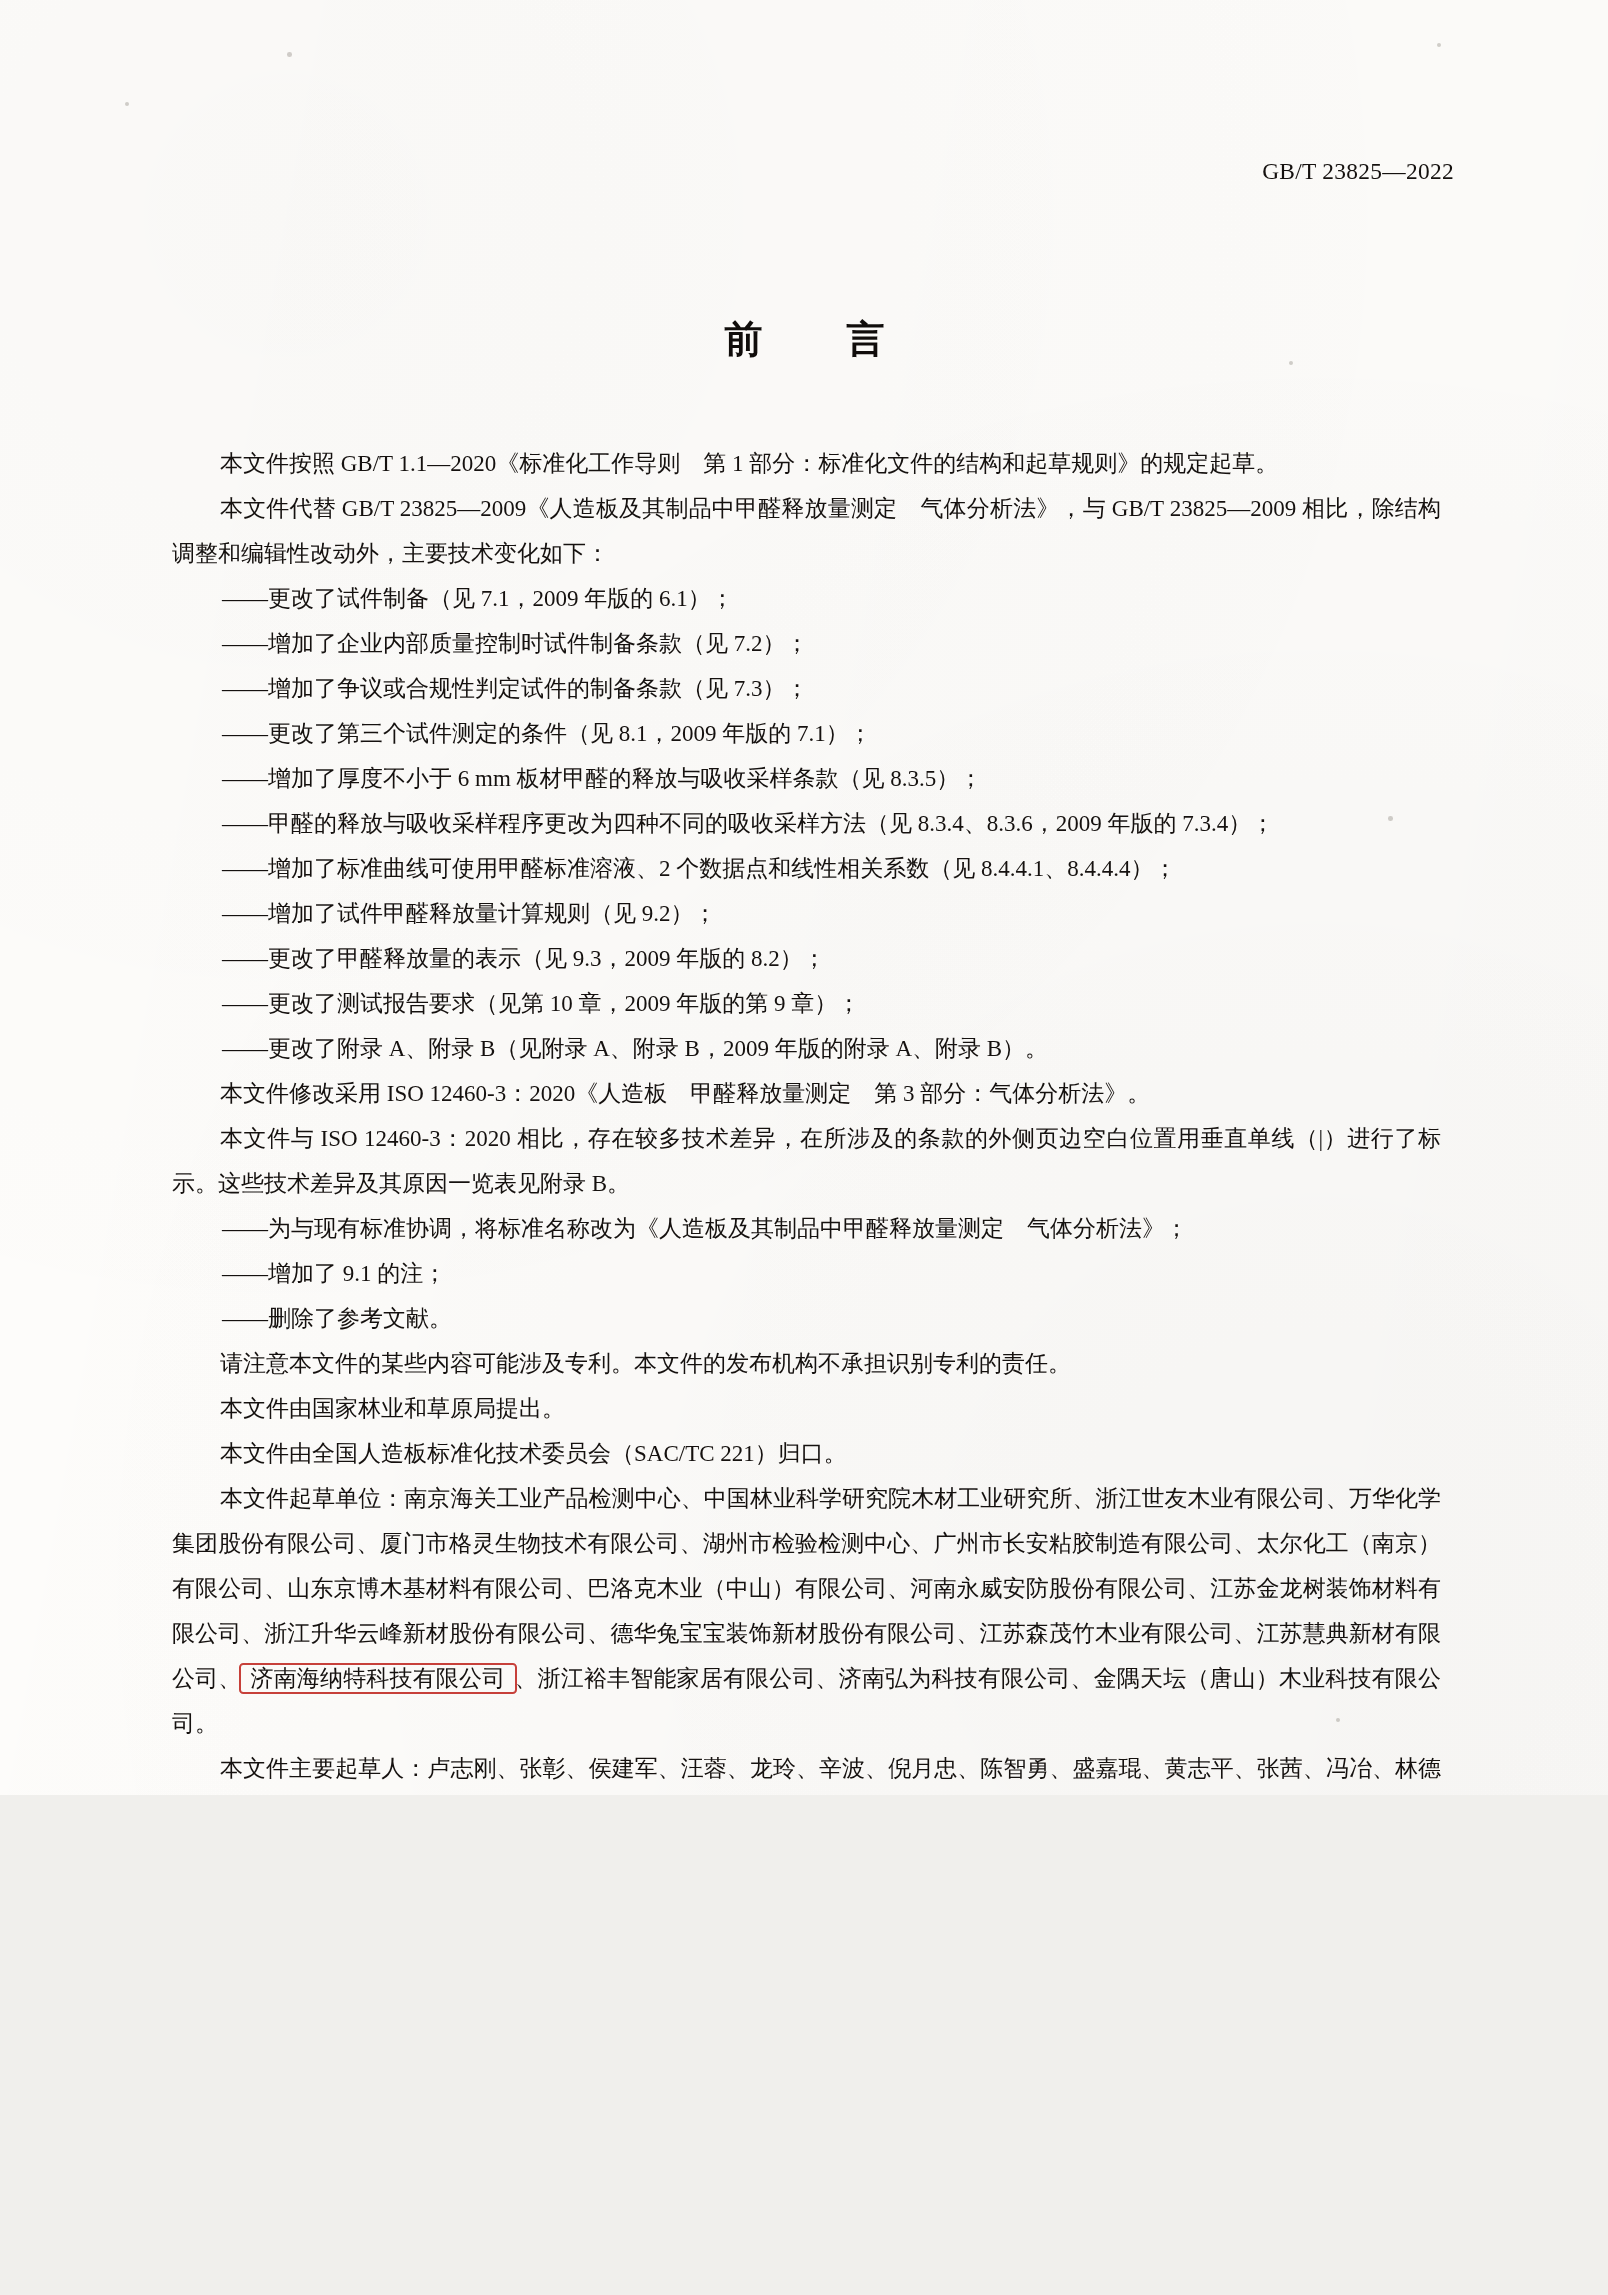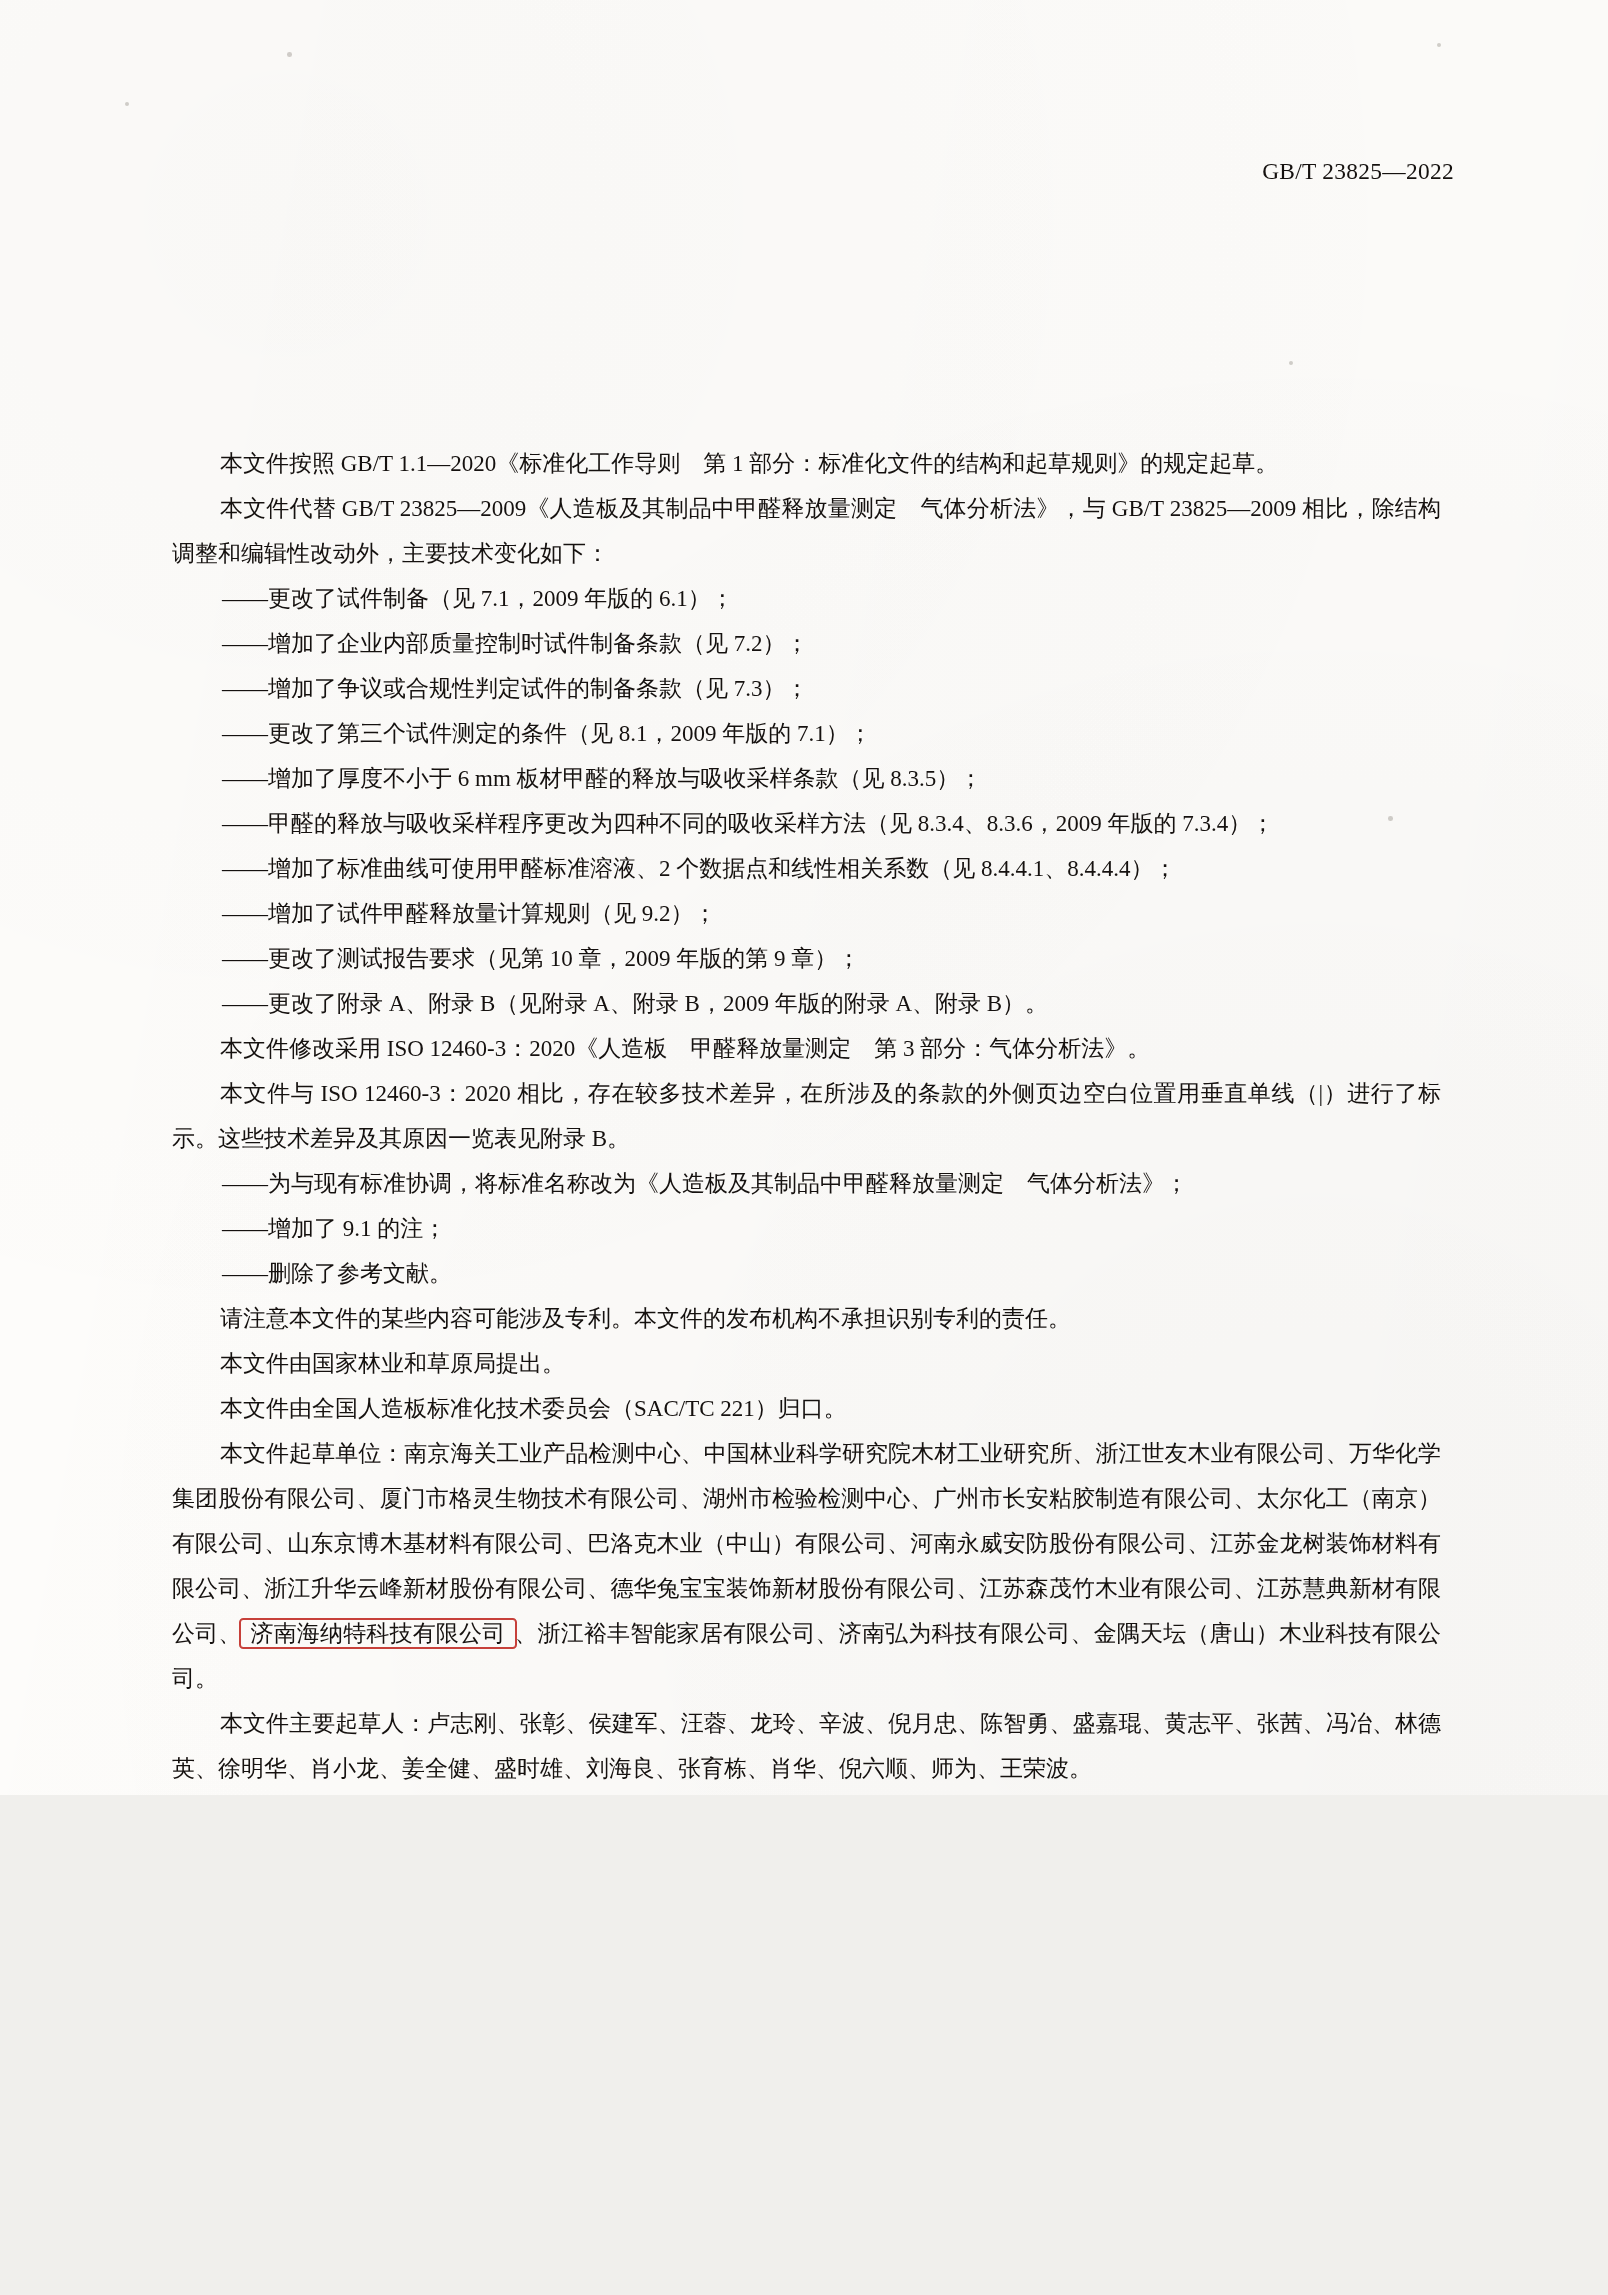--- a/index.html
+++ b/index.html
@@ -110,34 +110,36 @@
   <div class="speck" style="left:1408px;top:1491px;width:4px;height:4px;"></div>
   <div class="speck" style="left:1336px;top:1718px;width:4px;height:4px;"></div>
   <div class="speck" style="left:534px;top:2197px;width:4.7px;height:4.7px;"></div>
   <div class="speck" style="left:641px;top:2205px;width:4px;height:4px;"></div>
   <div class="speck" style="left:821px;top:2201px;width:4px;height:4px;"></div>
   <div class="speck" style="left:1517px;top:2224px;width:4.7px;height:4.7px;"></div>
   <div class="speck" style="left:1289px;top:361px;width:4px;height:4px;"></div>
 
   <div class="header">GB/T 23825—2022</div>
 
+  <div class="title">前　言</div>
 
   <div class="body">
 
     <p class="ind-2">本文件按照 GB/T 1.1—2020《标准化工作导则　第 1 部分：标准化文件的结构和起草规则》的规定起草。</p>
     <p class="ind-2">本文件代替 GB/T 23825—2009《人造板及其制品中甲醛释放量测定　气体分析法》，与 GB/T 23825—2009 相比，除结构调整和编辑性改动外，主要技术变化如下：</p>
 
     <p class="dash-item">——<span class="cont">更改了试件制备（见 7.1，2009 年版的 6.1）；</span></p>
     <p class="dash-item">——<span class="cont">增加了企业内部质量控制时试件制备条款（见 7.2）；</span></p>
     <p class="dash-item">——<span class="cont">增加了争议或合规性判定试件的制备条款（见 7.3）；</span></p>
     <p class="dash-item">——<span class="cont">更改了第三个试件测定的条件（见 8.1，2009 年版的 7.1）；</span></p>
     <p class="dash-item">——<span class="cont">增加了厚度不小于 6 mm 板材甲醛的释放与吸收采样条款（见 8.3.5）；</span></p>
     <p class="dash-item">——<span class="cont">甲醛的释放与吸收采样程序更改为四种不同的吸收采样方法（见 8.3.4、8.3.6，2009 年版的 7.3.4）；</span></p>
     <p class="dash-item">——<span class="cont">增加了标准曲线可使用甲醛标准溶液、2 个数据点和线性相关系数（见 8.4.4.1、8.4.4.4）；</span></p>
     <p class="dash-item">——<span class="cont">增加了试件甲醛释放量计算规则（见 9.2）；</span></p>
+    <p class="dash-item">——<span class="cont">更改了甲醛释放量的表示（见 9.3，2009 年版的 8.2）；</span></p>
     <p class="dash-item">——<span class="cont">更改了测试报告要求（见第 10 章，2009 年版的第 9 章）；</span></p>
     <p class="dash-item">——<span class="cont">更改了附录 A、附录 B（见附录 A、附录 B，2009 年版的附录 A、附录 B）。</span></p>
 
     <p class="ind-2">本文件修改采用 ISO 12460-3：2020《人造板　甲醛释放量测定　第 3 部分：气体分析法》。</p>
     <p class="ind-2">本文件与 ISO 12460-3：2020 相比，存在较多技术差异，在所涉及的条款的外侧页边空白位置用垂直单线（|）进行了标示。这些技术差异及其原因一览表见附录 B。</p>
 
     <p class="dash-item">——<span class="cont">为与现有标准协调，将标准名称改为《人造板及其制品中甲醛释放量测定　气体分析法》；</span></p>
     <p class="dash-item">——<span class="cont">增加了 9.1 的注；</span></p>
     <p class="dash-item">——<span class="cont">删除了参考文献。</span></p>
 

